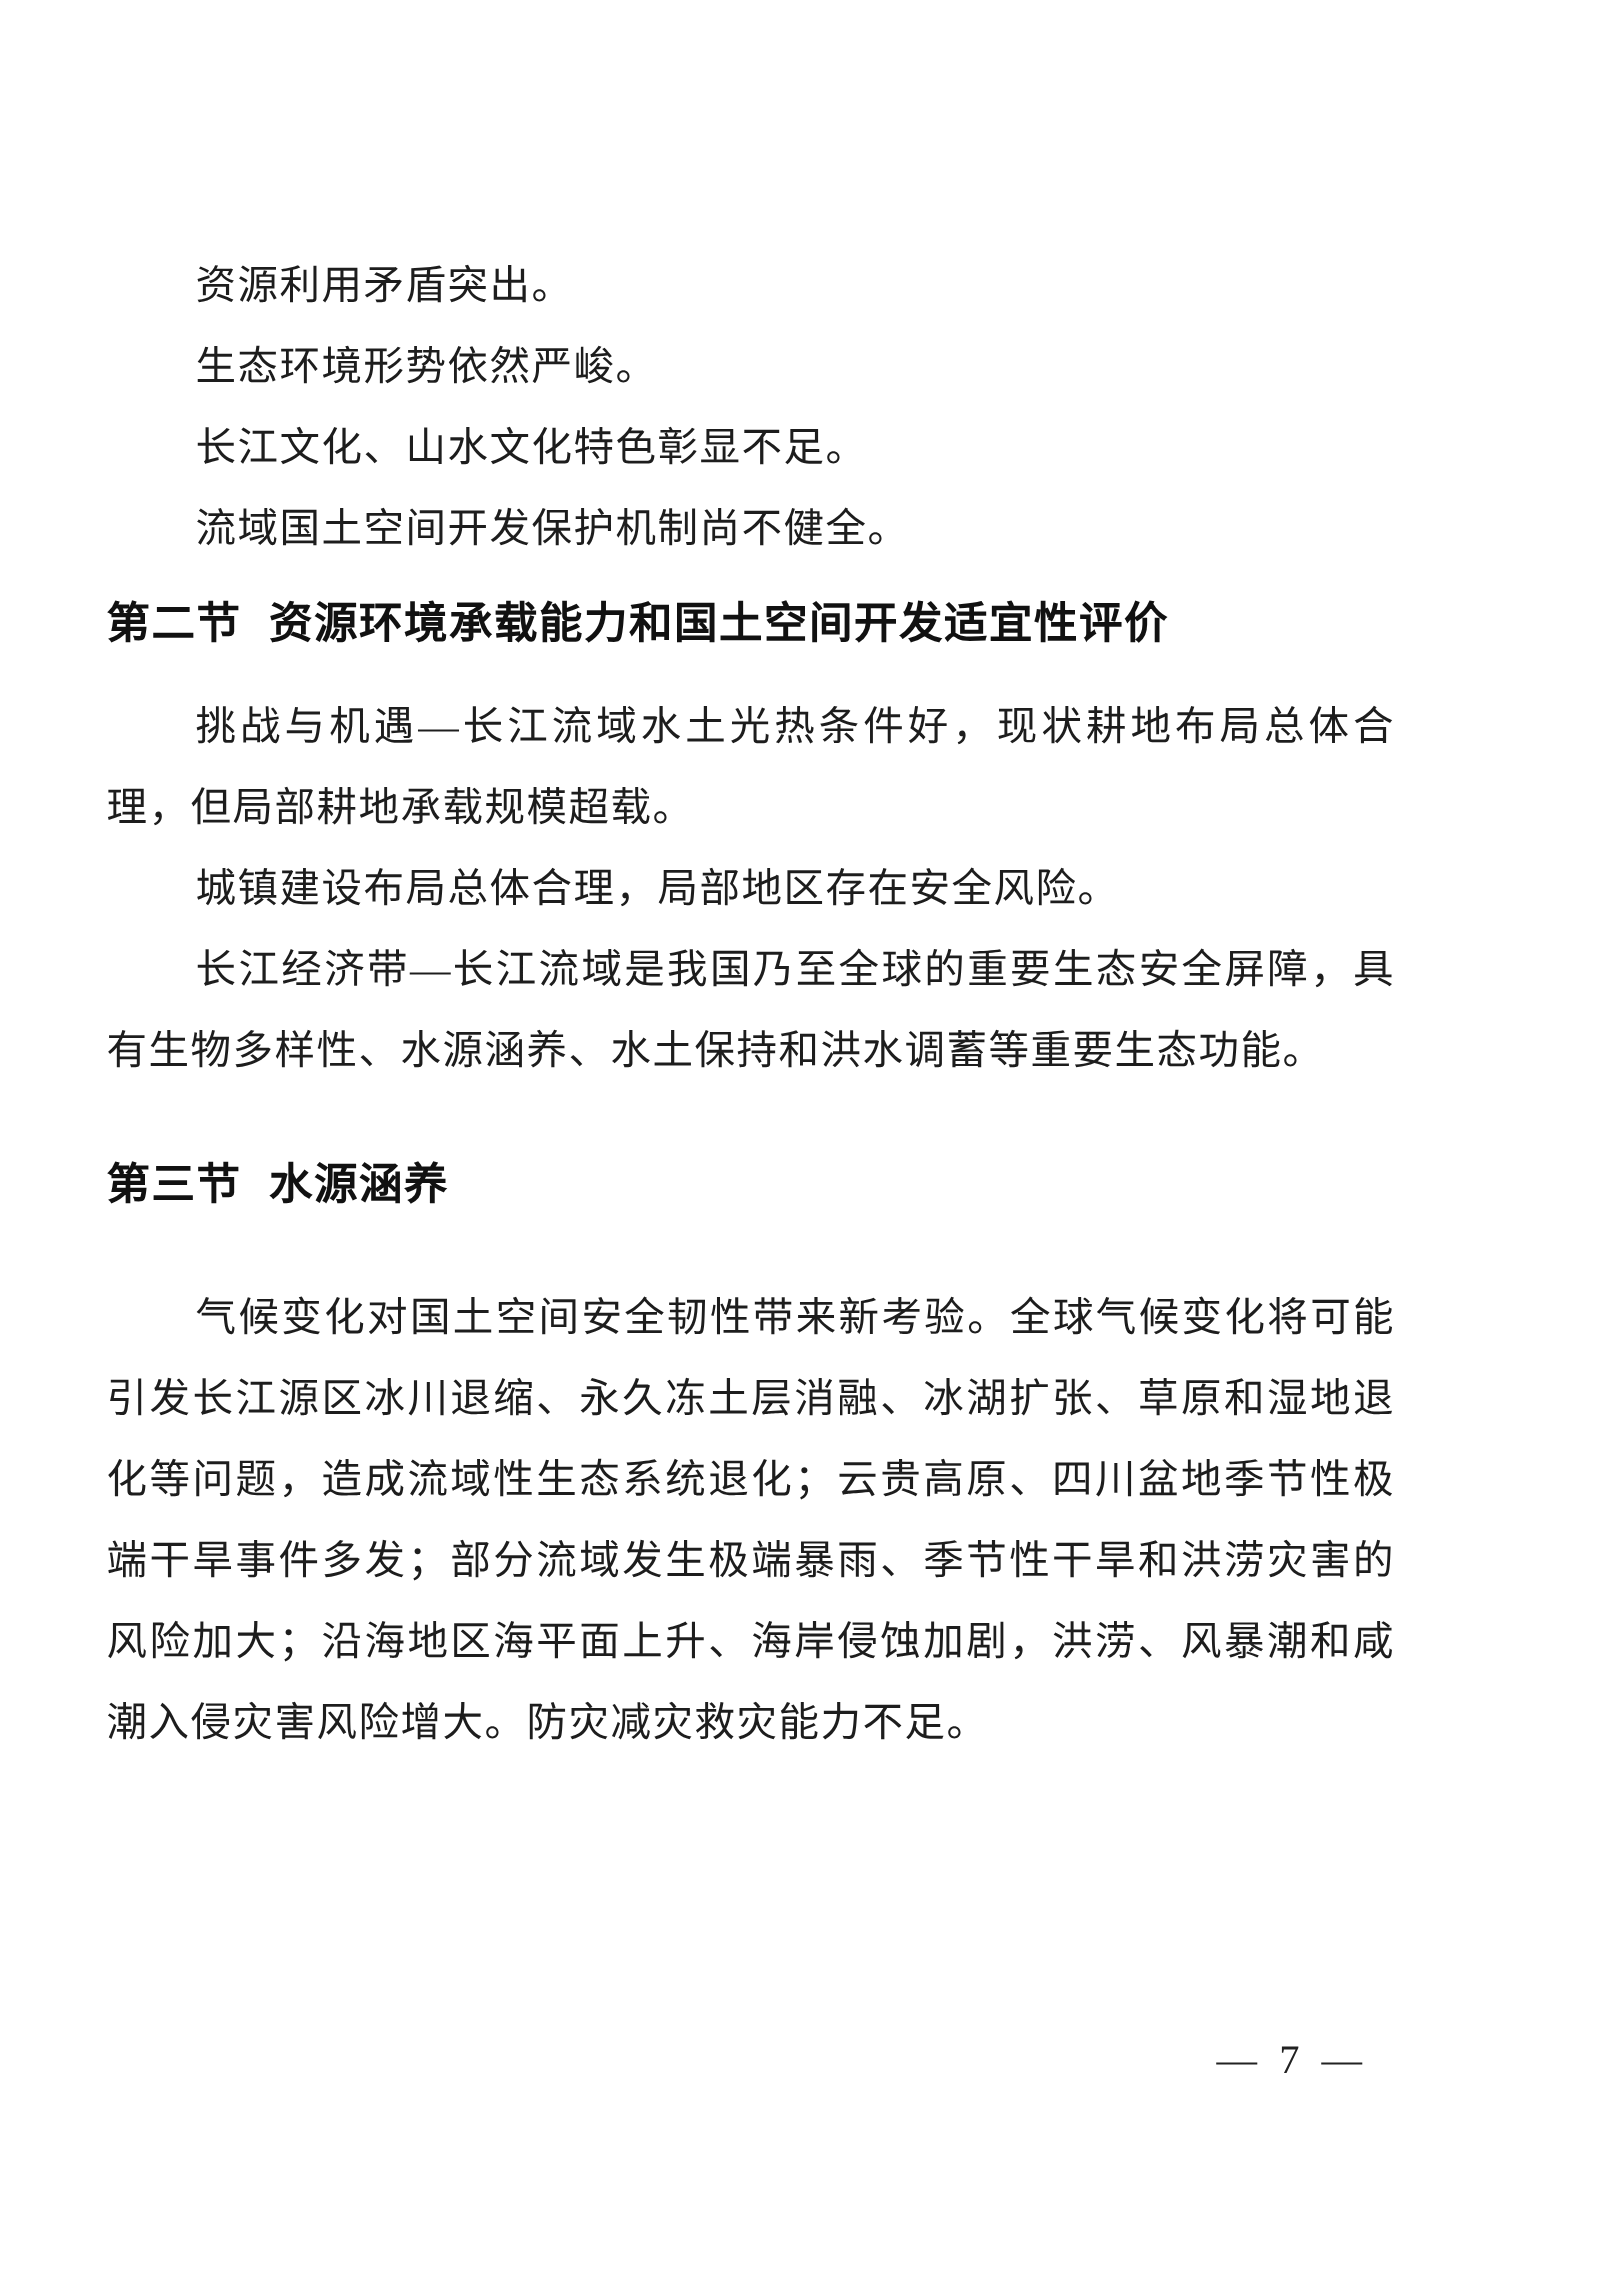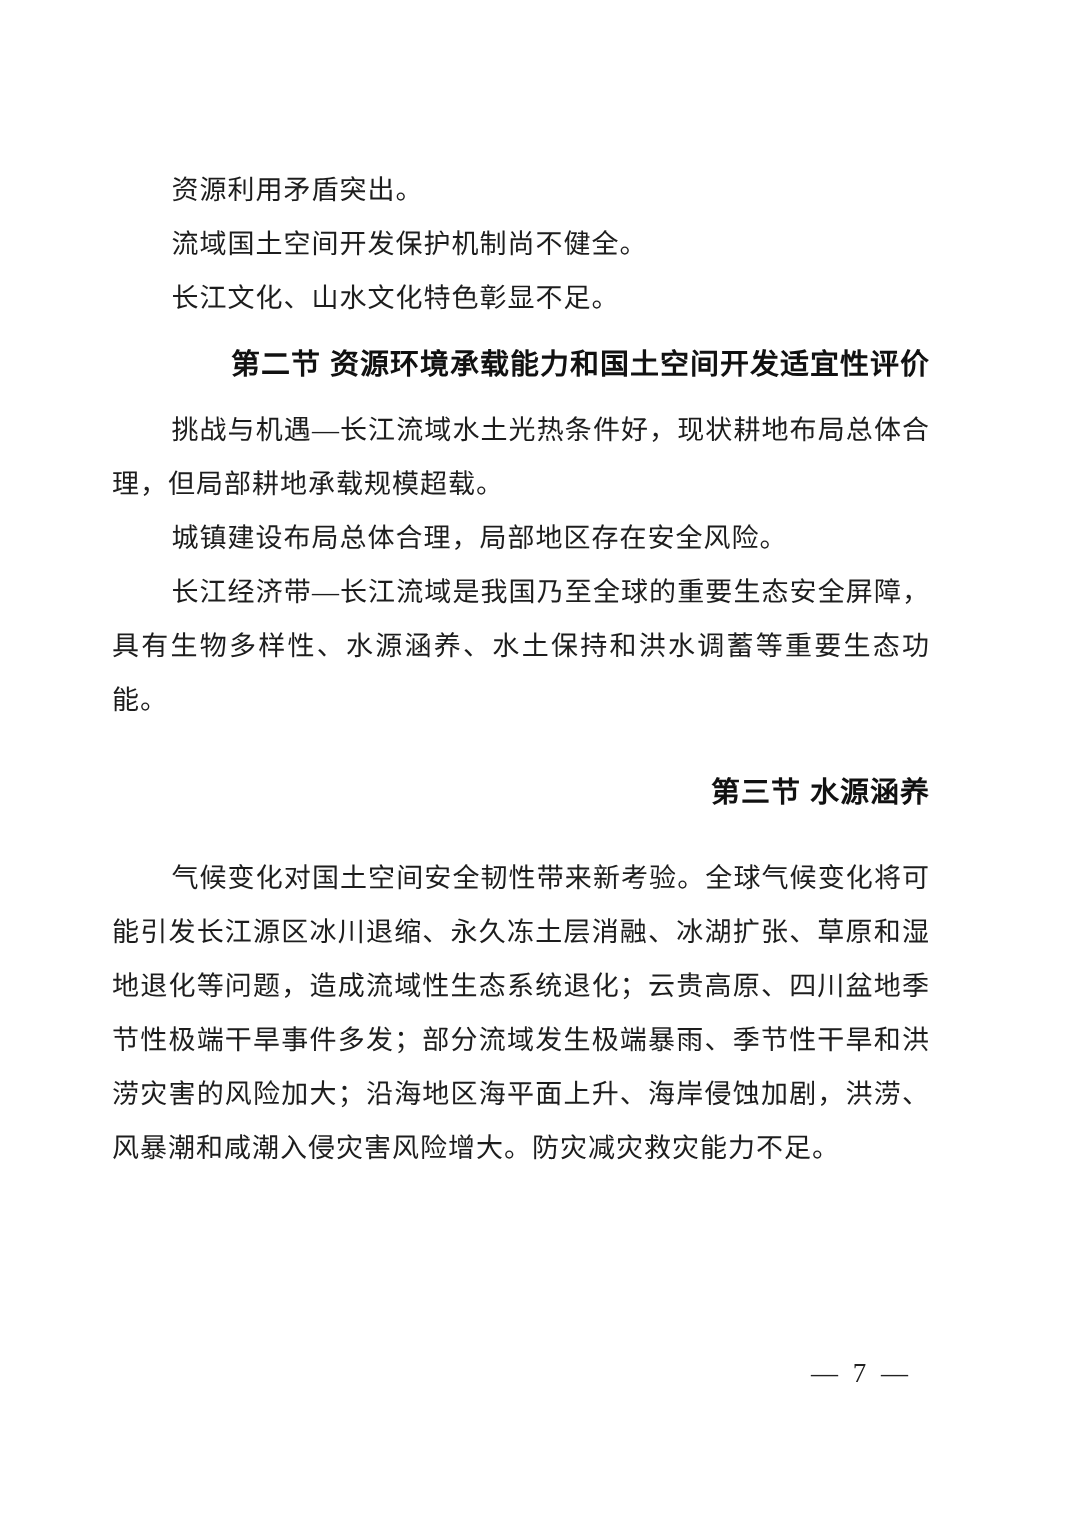--- a/index.html
+++ b/index.html
@@ -7,21 +7,21 @@
     padding: 0;
     background: #ffffff;
   }
   .page {
     position: relative;
     width: 1080px;
     height: 1527px;
     margin: 0 auto;
     background: #ffffff;
     box-sizing: border-box;
-    padding: 163px 150px 0 112px;
+    padding: 163px 150px 0 71px;
     overflow: hidden;
     color: #1d1d1d;
   }
   .body-text {
     width: 100%;
   }
   p.body-para {
     margin: 0;
     font-family: "Liberation Serif", "DejaVu Serif", serif;
     font-size: 27px;
@@ -30,26 +30,26 @@
     text-indent: 2.2em;
     text-align: justify;
     color: #1d1d1d;
   }
   
   p.body-para {
     text-justify: inter-character;
   }
   h2.section-heading {
     margin: 0;
-    font-family: Liberation Sans, sans-serif;
+    font-family: Liberation Mono, monospace;
     font-weight: 700;
     font-size: 29px;
     line-height: 54px;
     letter-spacing: 1px;
-    text-align: right;
+    text-align: left;
     color: #111111;
   }
   h2.heading-2 {
     margin: 12px 0 12px 0;
   }
   h2.heading-3 {
     margin: 38px 0 32px 0;
   }
   .page-number {
     position: absolute;
@@ -62,22 +62,23 @@
     white-space: nowrap;
   }
 </style>
 </head>
 <body>
 
 <div class="page">
   <div class="body-text">
 
     <p class="body-para">资源利用矛盾突出。</p>
+    <p class="body-para">生态环境形势依然严峻。</p>
+    <p class="body-para">长江文化、山水文化特色彰显不足。</p>
     <p class="body-para">流域国土空间开发保护机制尚不健全。</p>
-    <p class="body-para">长江文化、山水文化特色彰显不足。</p>
 
     <h2 class="section-heading heading-2">第二节 资源环境承载能力和国土空间开发适宜性评价</h2>
 
     <p class="body-para">挑战与机遇—长江流域水土光热条件好，现状耕地布局总体合理，但局部耕地承载规模超载。</p>
     <p class="body-para">城镇建设布局总体合理，局部地区存在安全风险。</p>
     <p class="body-para">长江经济带—长江流域是我国乃至全球的重要生态安全屏障，具有生物多样性、水源涵养、水土保持和洪水调蓄等重要生态功能。</p>
 
     <h2 class="section-heading heading-3">第三节 水源涵养</h2>
 
     <p class="body-para">气候变化对国土空间安全韧性带来新考验。全球气候变化将可能引发长江源区冰川退缩、永久冻土层消融、冰湖扩张、草原和湿地退化等问题，造成流域性生态系统退化；云贵高原、四川盆地季节性极端干旱事件多发；部分流域发生极端暴雨、季节性干旱和洪涝灾害的风险加大；沿海地区海平面上升、海岸侵蚀加剧，洪涝、风暴潮和咸潮入侵灾害风险增大。防灾减灾救灾能力不足。</p>

